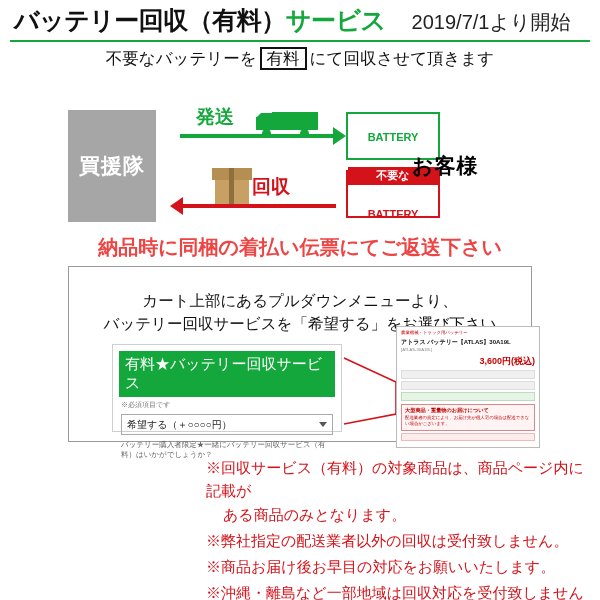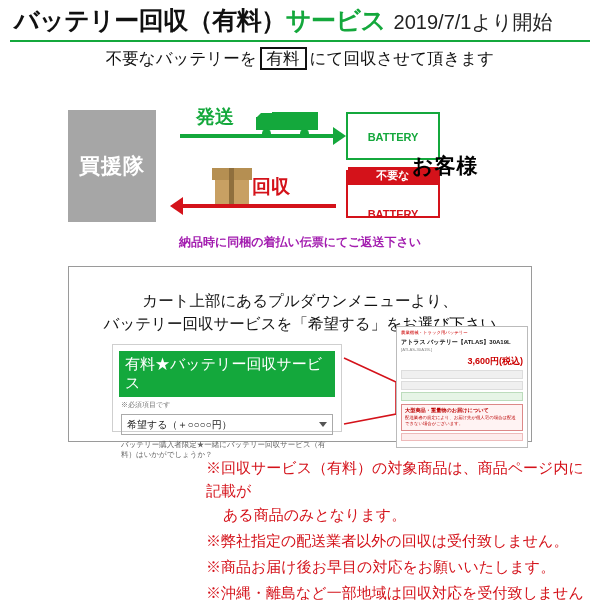--- a/index.html
+++ b/index.html
@@ -25,20 +25,21 @@
   
   .header {
     position: absolute;
     left: 0; top: 4px;
     width: 600px;
     height: 36px;
     display: flex;
     align-items: baseline;
     padding-left: 14px;
     box-sizing: border-box;
+    gap: 18px;
   }
   .header-title {
     font-size: 25px;
     font-weight: bold;
     color: #111;
     letter-spacing: -0.5px;
     white-space: nowrap;
   }
   .header-title .green {
     color: #14a83c;
@@ -248,23 +249,23 @@
   }
   .batt-box.need .t1 { background: #d4121a; color: #fff; padding: 2px 0; }
   .batt-box .t2 { padding-top: 3px; }
 
   
   .banner {
     position: absolute;
     left: 0; top: 234px;
     width: 600px;
     text-align: center;
-    font-size: 12px;
-    font-weight: bold;
-    color: #a21caf;
+    font-size: 20px;
+    font-weight: bold;
+    color: #ef4444;
   }
 
   
   .instruct-box {
     position: absolute;
     left: 68px; top: 266px;
     width: 464px;
     height: 176px;
     border: 1px solid #9a9a9a;
     box-sizing: border-box;
@@ -324,21 +325,21 @@
     margin: 5px 8px 0 8px;
     font-size: 7.5px;
     color: #666;
     line-height: 1.35;
   }
 
   
   .product {
     position: absolute;
     left: 396px; top: 326px;
-    width: 132px;
+    width: 144px;
     height: 122px;
     background: #ffffff;
     border: 1px solid #bbb;
     box-sizing: border-box;
     overflow: hidden;
     font-size: 4.6px;
     line-height: 1.5;
     color: #333;
     padding: 3px 4px;
   }

